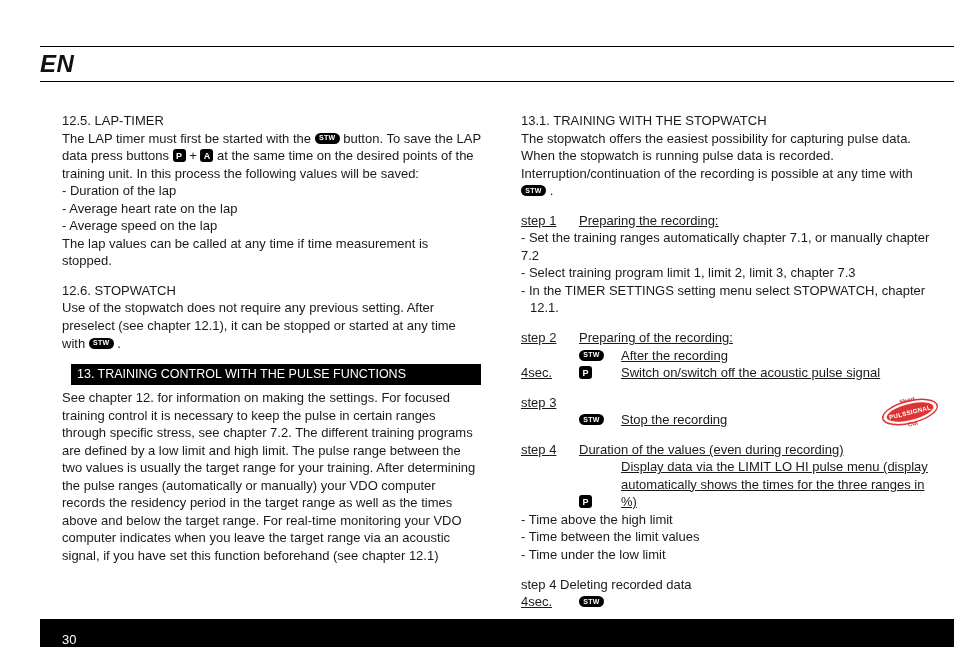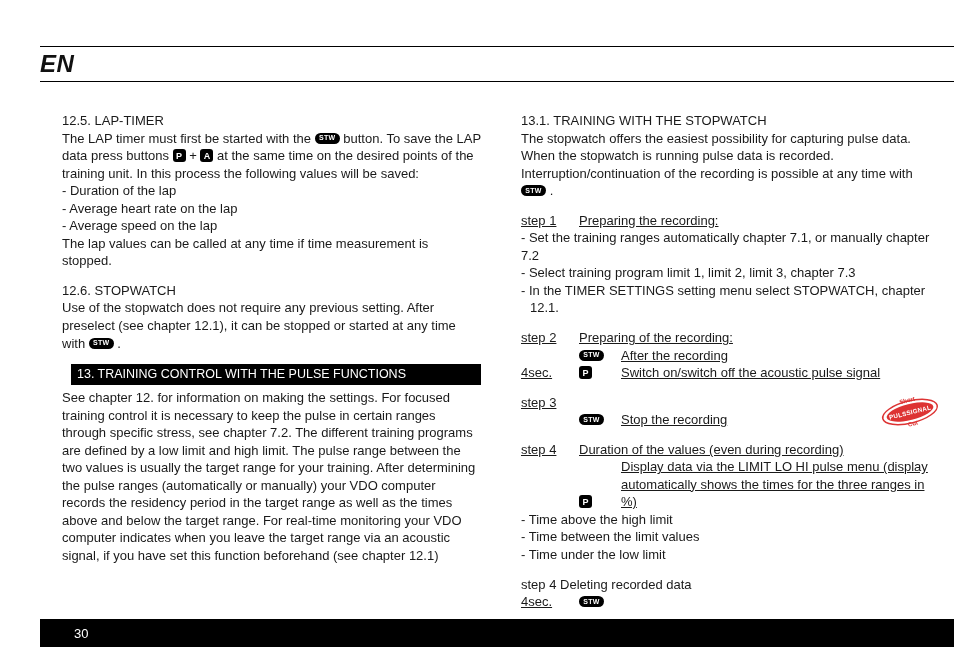--- a/index.html
+++ b/index.html
@@ -98,23 +98,23 @@
   .step-text { flex: 1 1 auto; }
   .footer-bar {
     position: absolute;
     left: 40px;
     right: 0;
     bottom: 14px;
     height: 28px;
     background: #000;
     color: #fff;
     display: flex;
-    align-items: center;
+    align-items: flex-end;
     font-size: 13px;
-    padding-left: 34px;
+    padding-left: 22px;
   }
   .puls-badge {
     position: absolute;
     right: 0;
     top: 278px;
     width: 60px;
     height: 44px;
   }
   .puls-badge svg { display: block; }
 </style>

